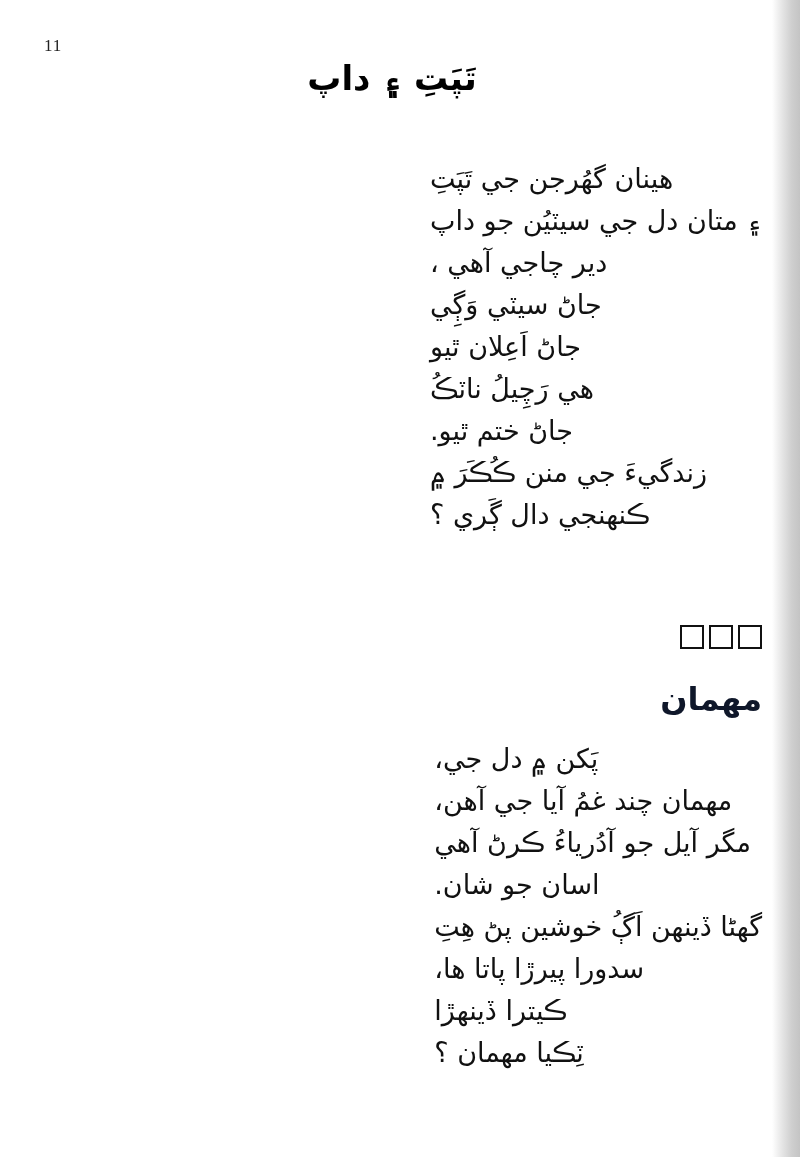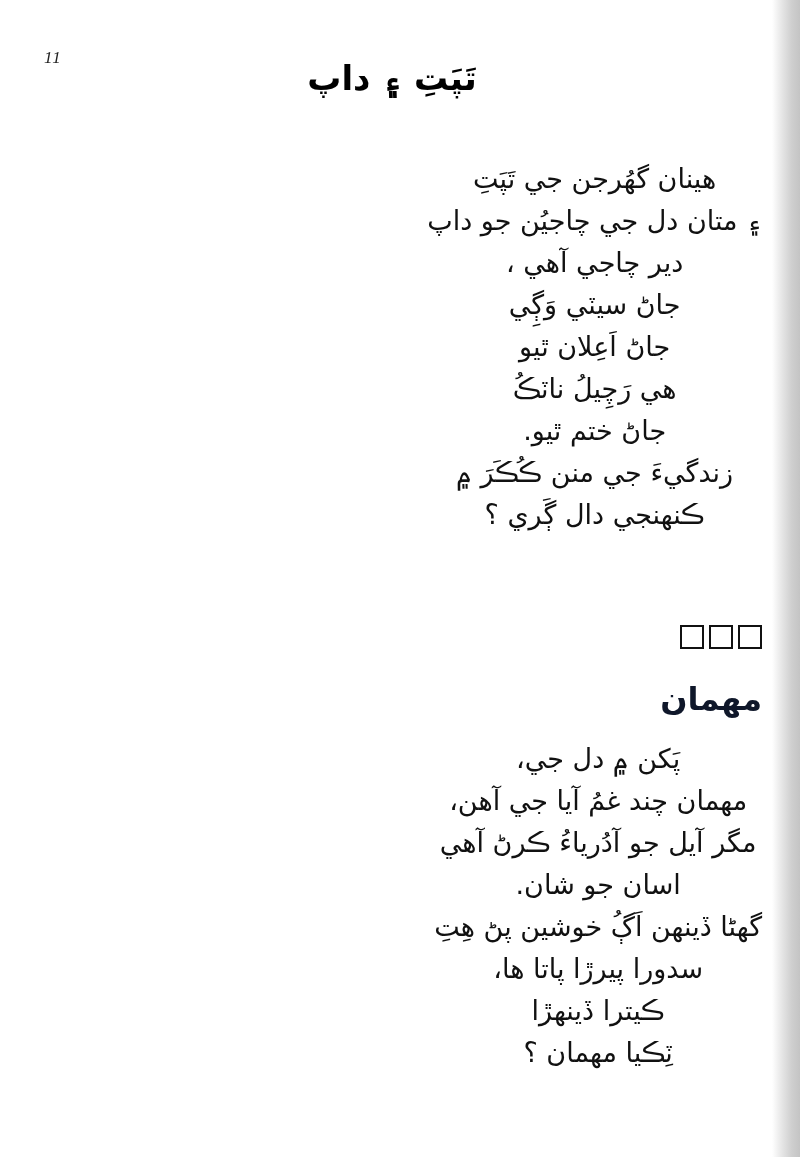--- a/index.html
+++ b/index.html
@@ -13,42 +13,41 @@
       color: #111111;
     }
     .page-edge {
       position: absolute;
       top: 0; right: 0;
       width: 28px; height: 1157px;
       background: linear-gradient(to right, #ffffff 0%, #e6e6e6 35%, #cfcfcf 70%, #c4c4c4 100%);
     }
     .page-number {
       position: absolute;
-      left: 44px; top: 48px;
+      left: 44px; top: 36px;
       font-family: "Liberation Serif", serif;
-      font-style: italic;
       font-size: 17px;
       color: #222;
       letter-spacing: 1px;
     }
     .title {
       position: absolute;
       left: 0; width: 784px;
       top: 58px;
       text-align: center;
       direction: rtl;
       font-size: 34px;
       font-weight: bold;
       color: #000;
     }
     .poem {
       position: absolute;
       right: 38px;
       direction: rtl;
-      text-align: center;
+      text-align: left;
       font-size: 27px;
       color: #111;
     }
     .poem .line {
       display: block;
       height: 42px;
       line-height: 42px;
       white-space: nowrap;
     }
     .poem-1 { top: 158px; }
@@ -79,21 +78,21 @@
 <body>
 
 <div class="page-edge"></div>
 
 <div class="page-number">11</div>
 
 <div class="title">تَپَتِ ۽ داپ</div>
 
 <div class="poem poem-1">
   <span class="line">هينان گهُرجن جي تَپَتِ</span>
-  <span class="line">۽ متان دل جي چاجيُن جو داپ</span>
+  <span class="line">۽ متان دل جي سيٽيُن جو داپ</span>
   <span class="line">دير چاجي آهي ،</span>
   <span class="line">جاڻ سيٽي وَڳِي</span>
   <span class="line">جاڻ اَعِلان ٿيو</span>
   <span class="line">هي رَچِيلُ ناٽڪُ</span>
   <span class="line">جاڻ ختم ٿيو.</span>
   <span class="line">زندگيءَ جي منن ڪُڪَرَ ۾</span>
   <span class="line">ڪنهنجي دال ڳَري ؟</span>
 </div>
 
 <div class="end-marks">

